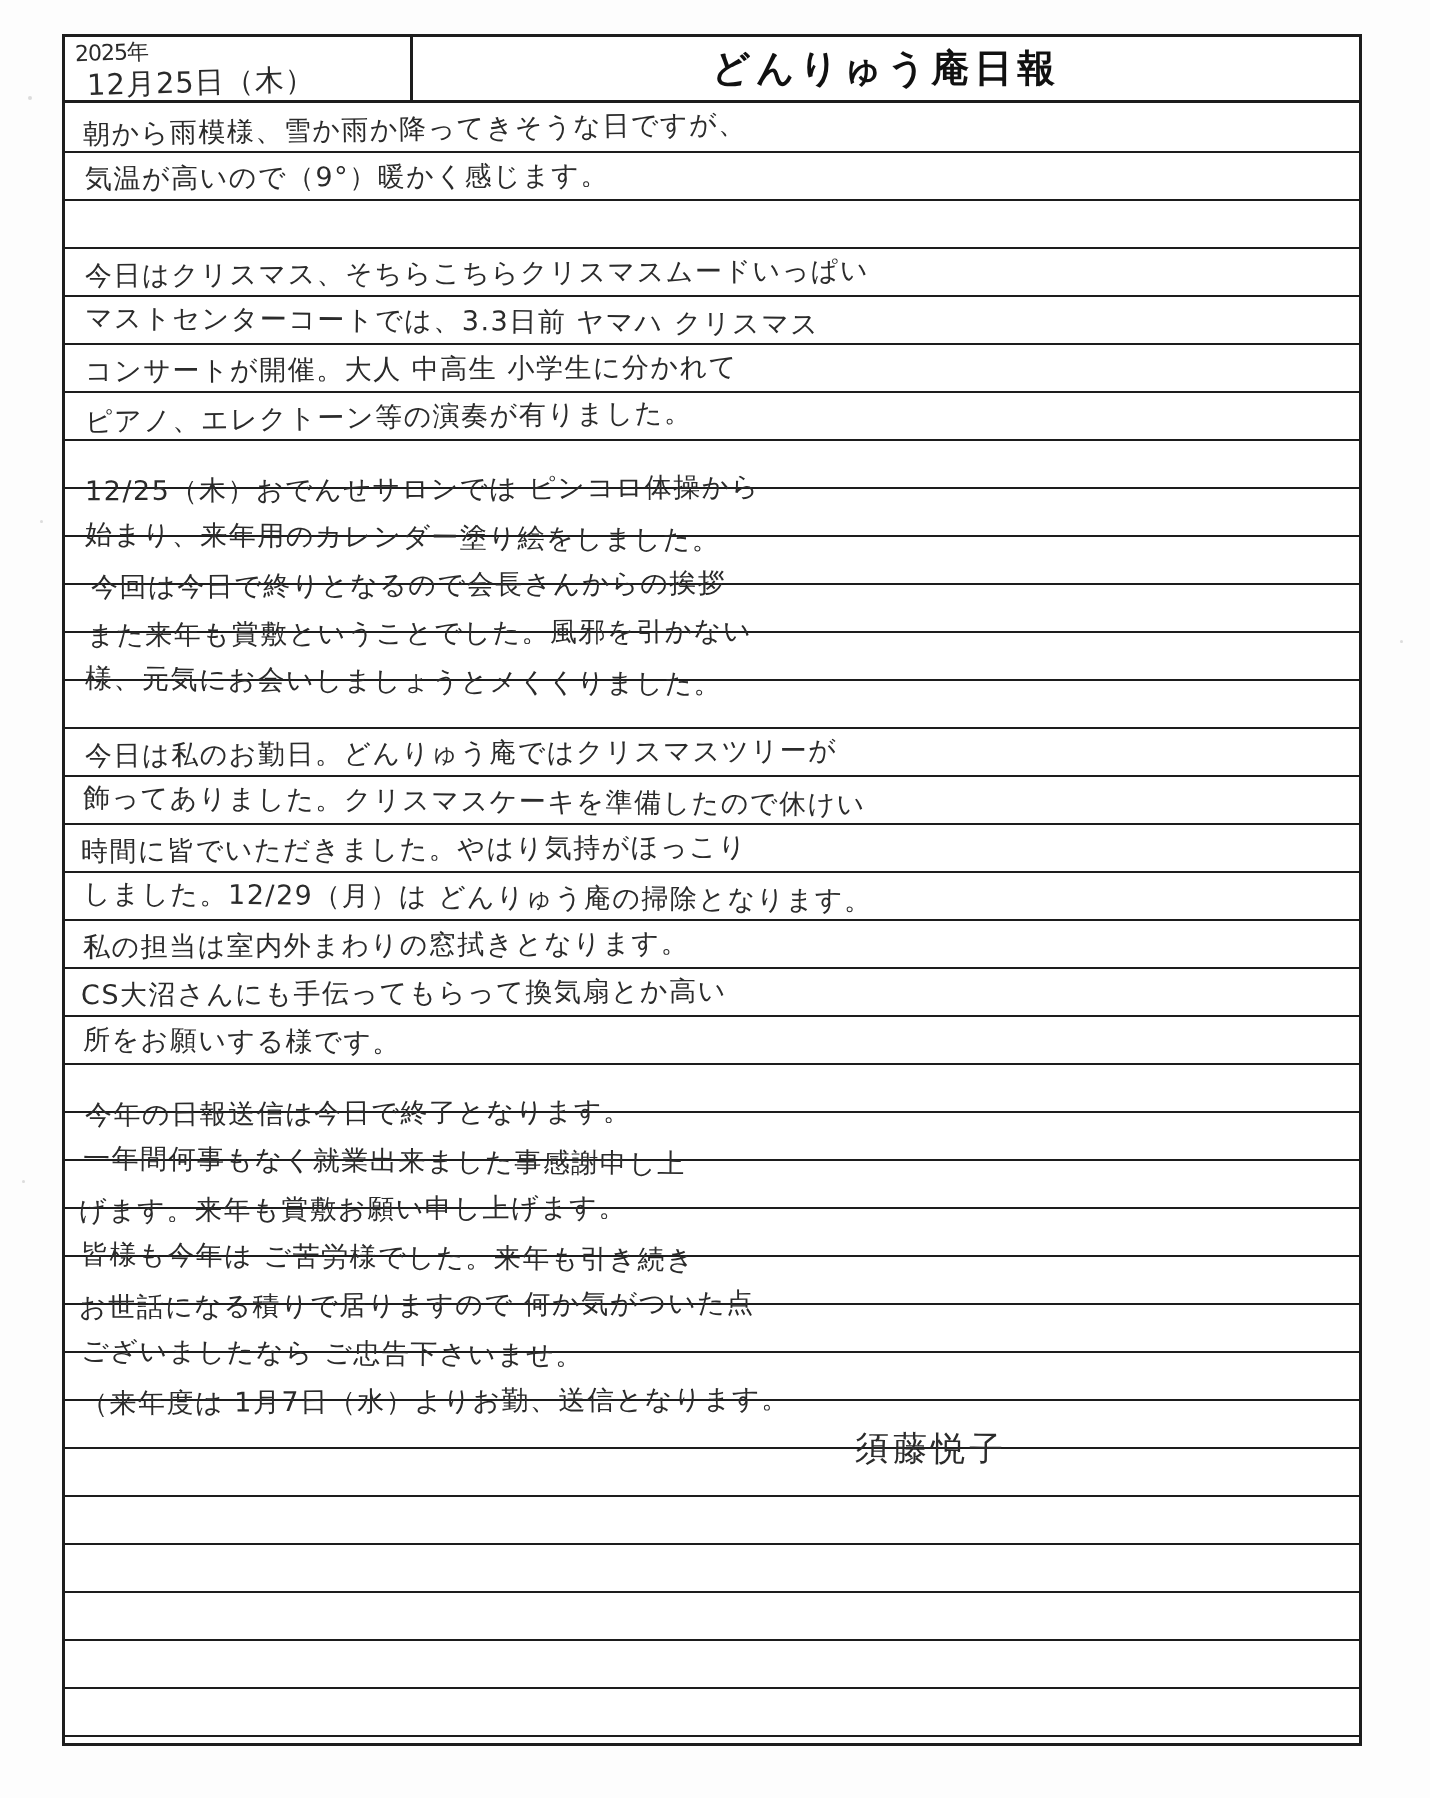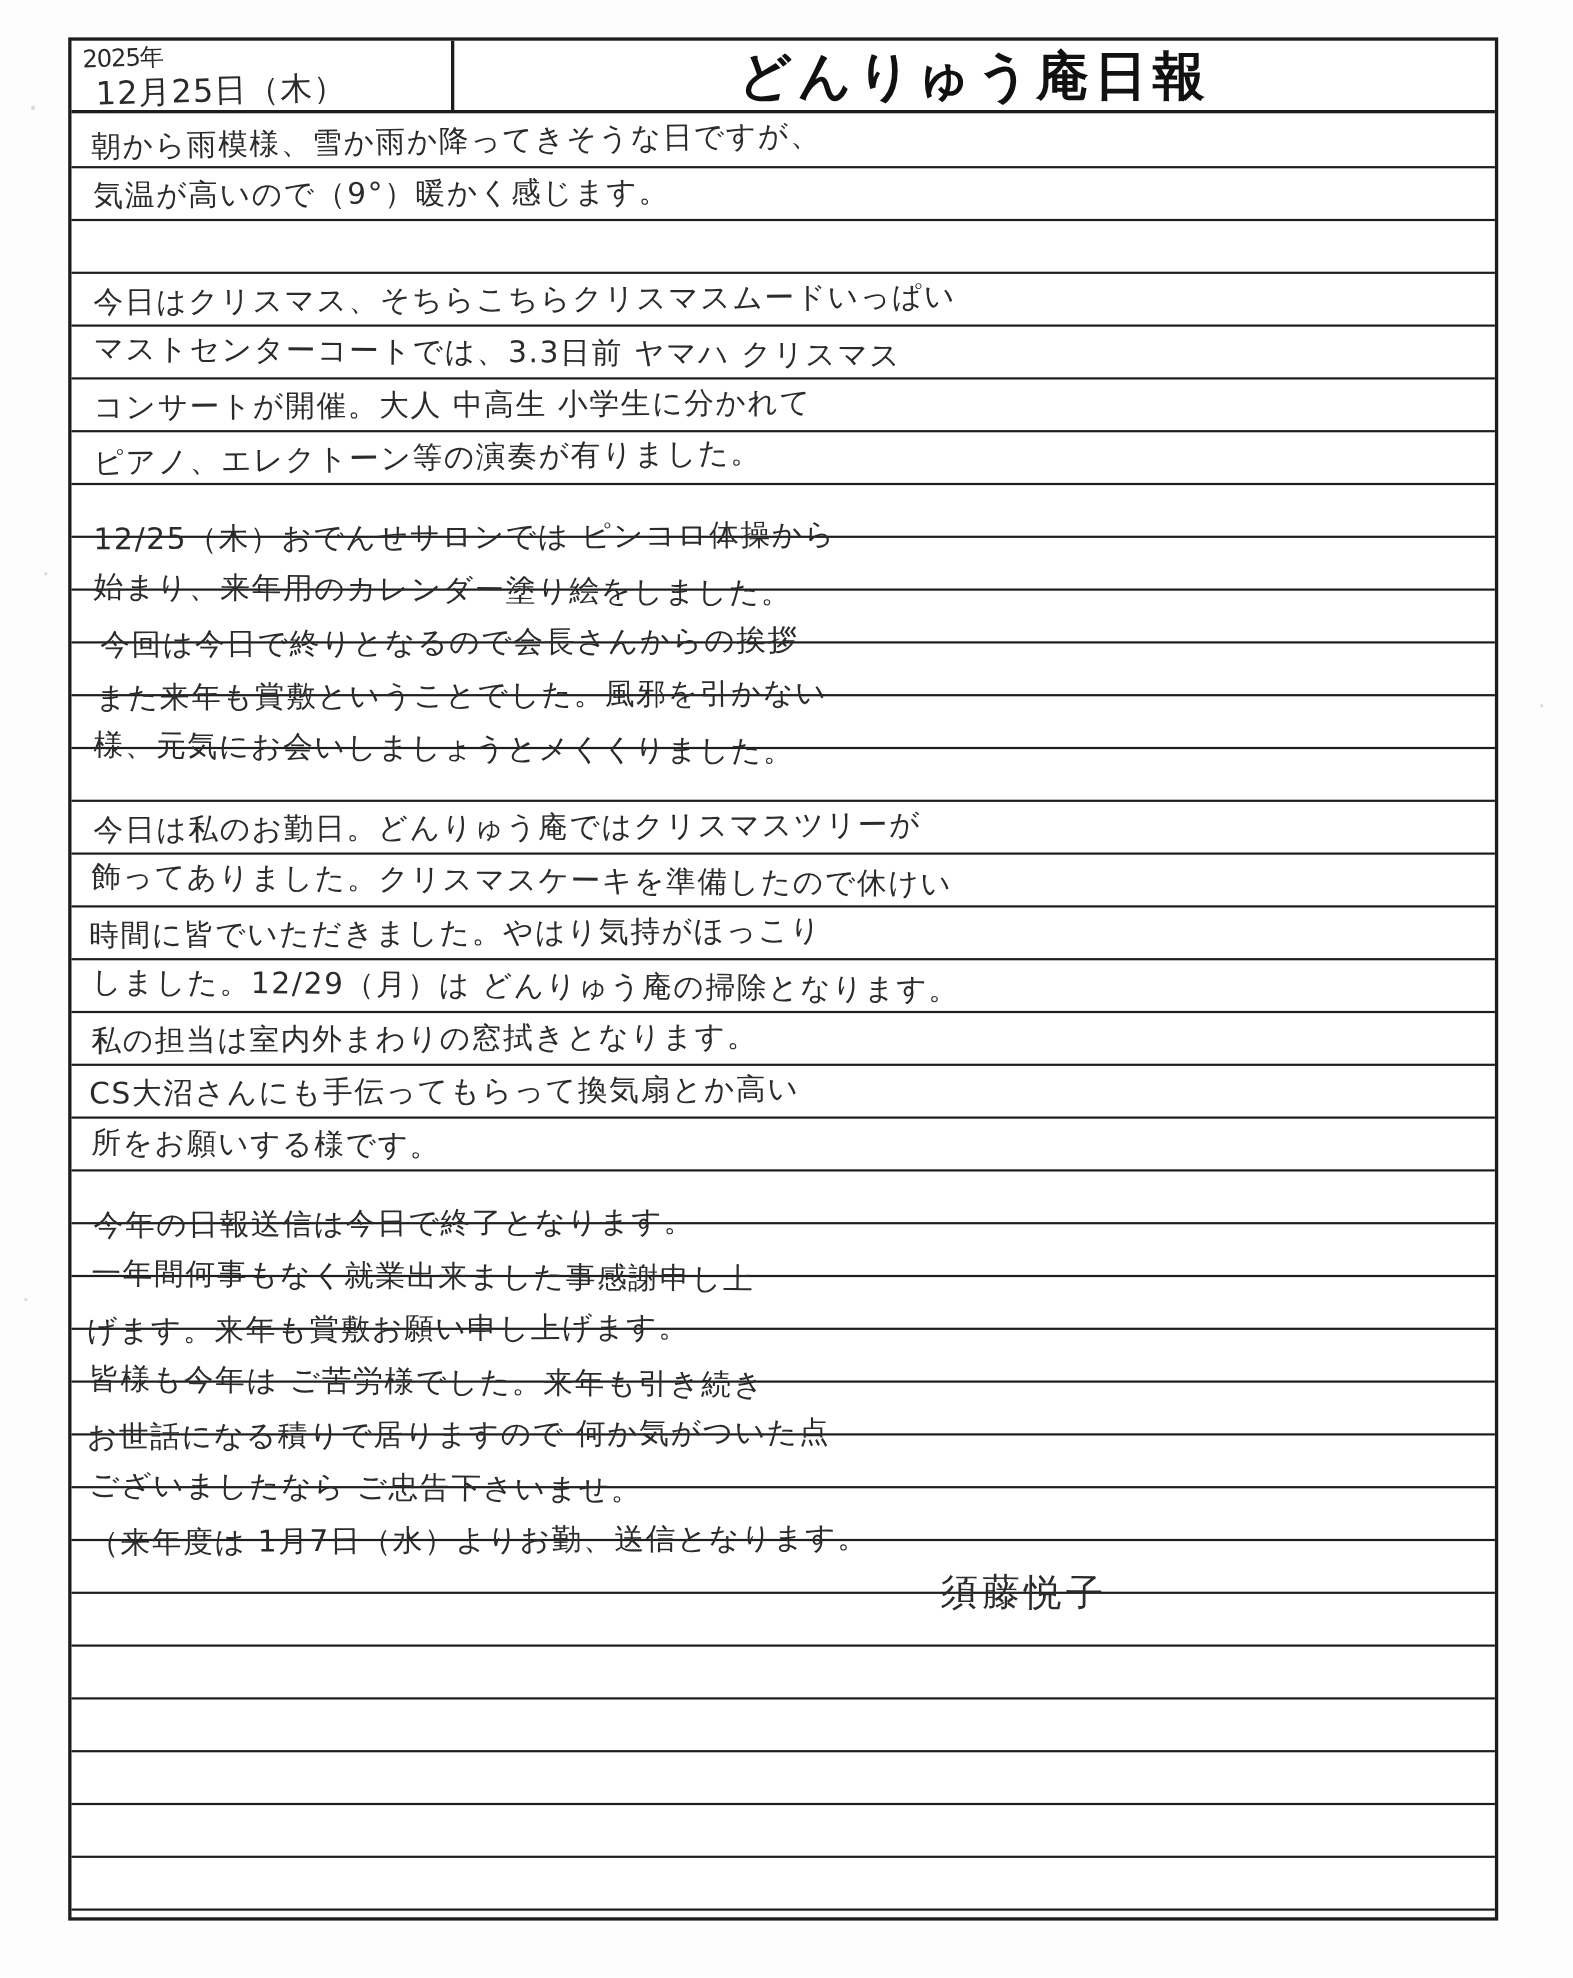--- a/index.html
+++ b/index.html
@@ -80,21 +80,21 @@
     transform: rotate(-1.5deg);
     letter-spacing: 1px;
   }
   .title-cell {
     flex: 1;
     display: flex;
     align-items: center;
     justify-content: center;
   }
   .title-text {
-    font-size: 48px;
+    font-size: 38px;
     font-weight: bold;
     letter-spacing: 5px;
     color: #111;
     font-family: "DejaVu Sans", sans-serif;
   }
 
   
   .lines {
     position: absolute;
     left: 0;

